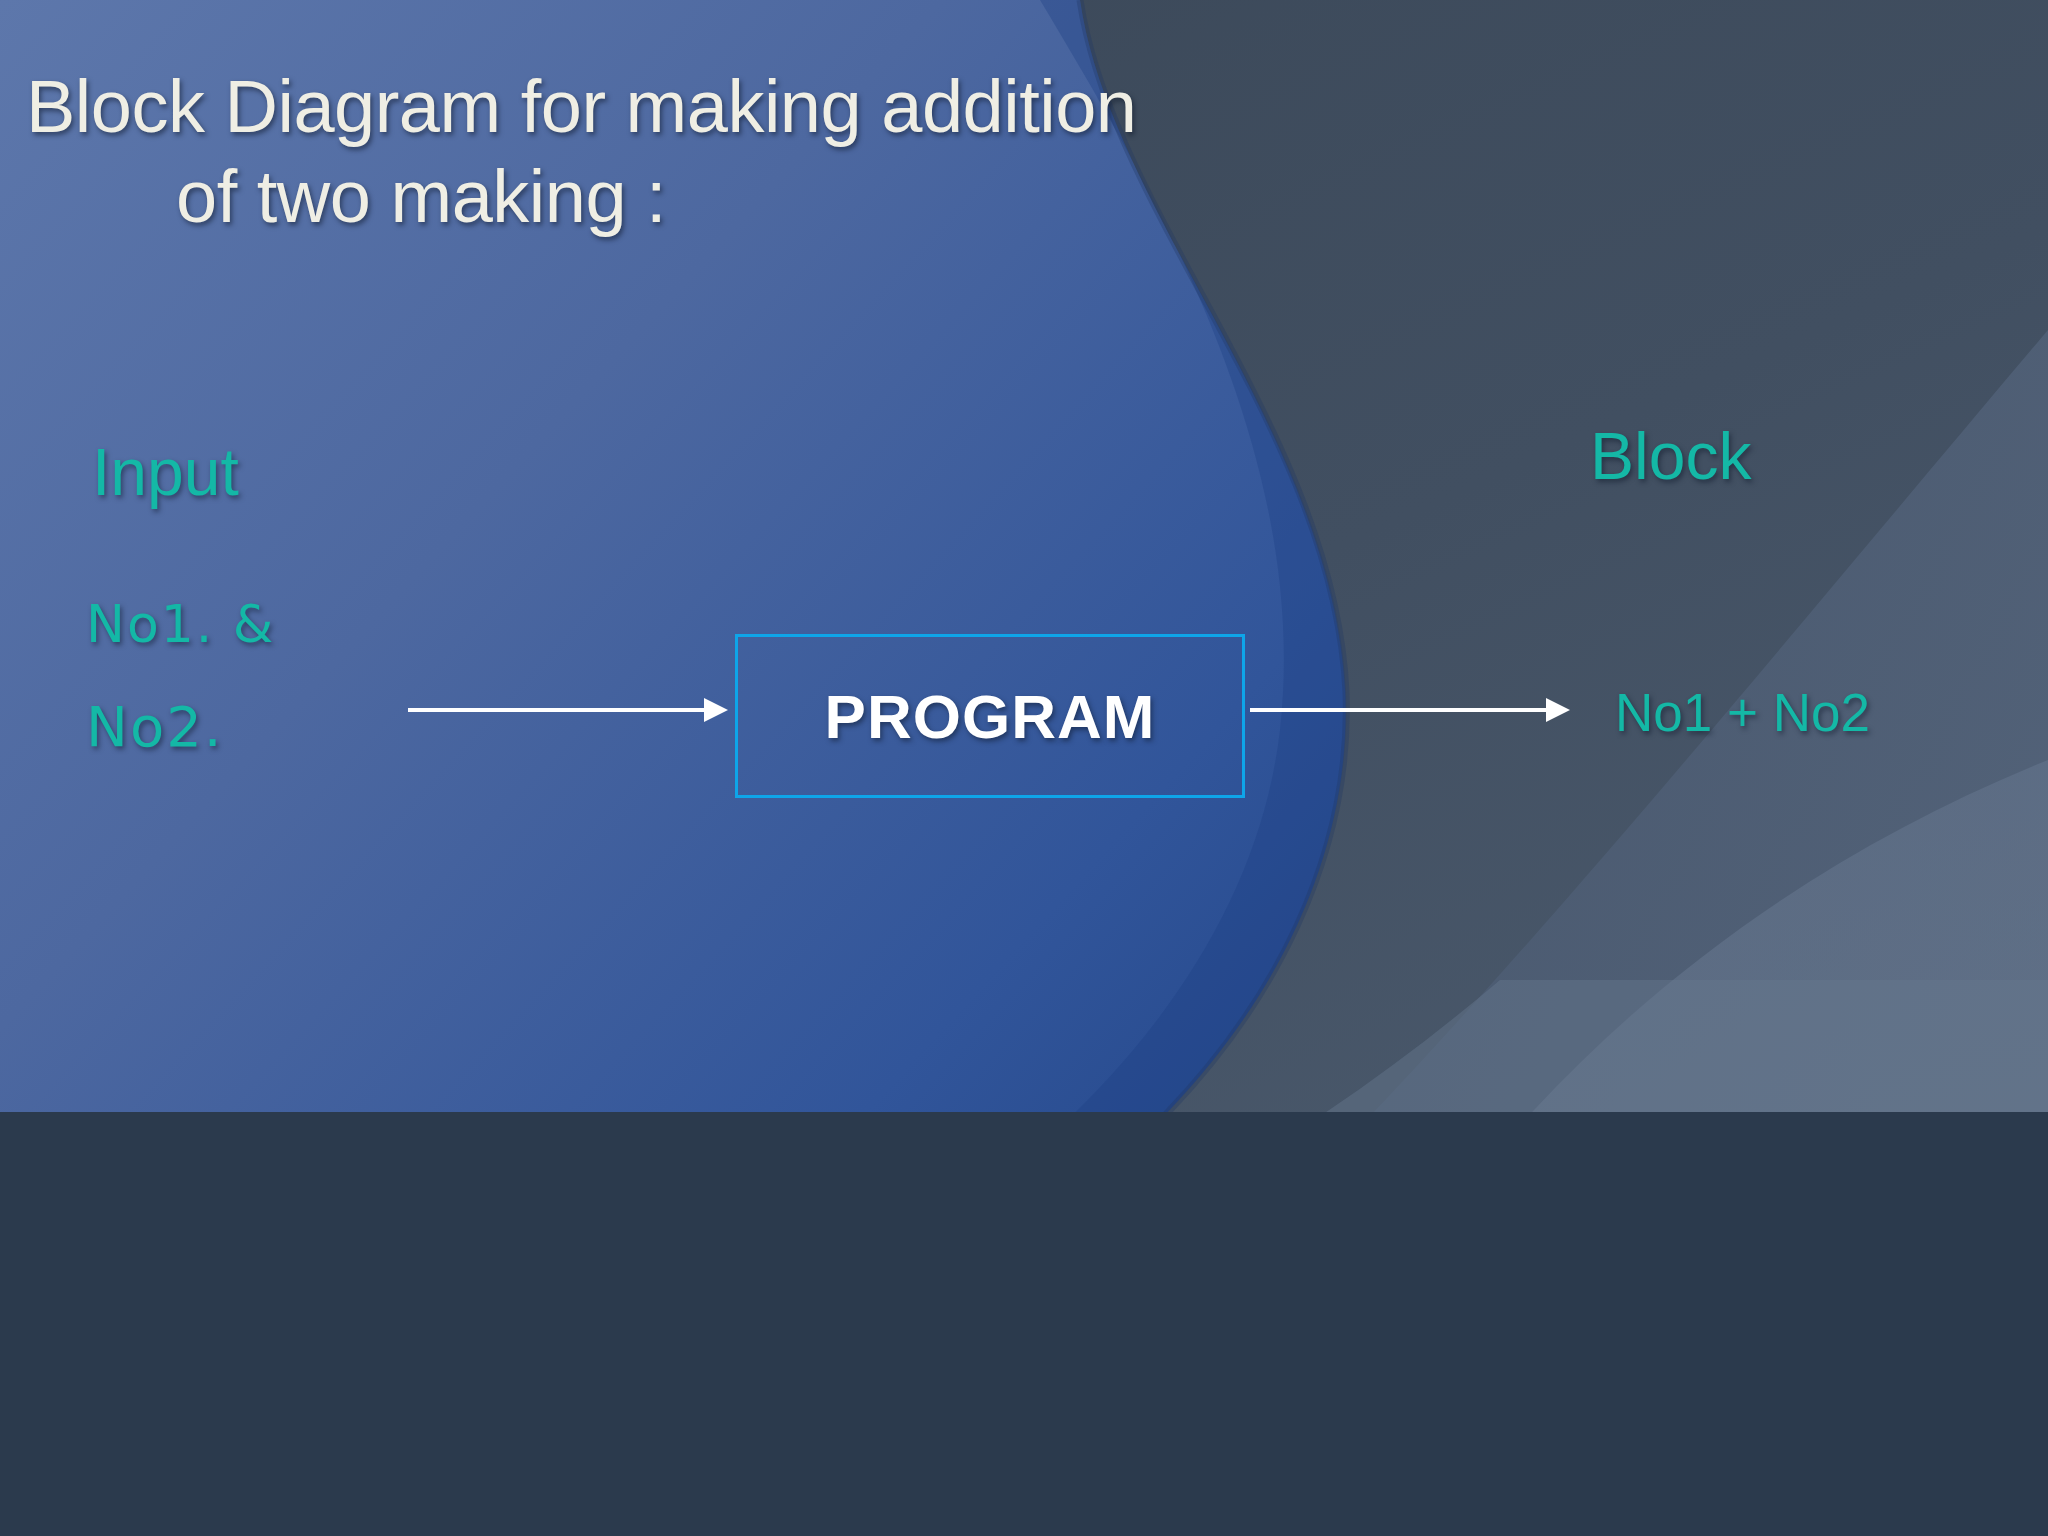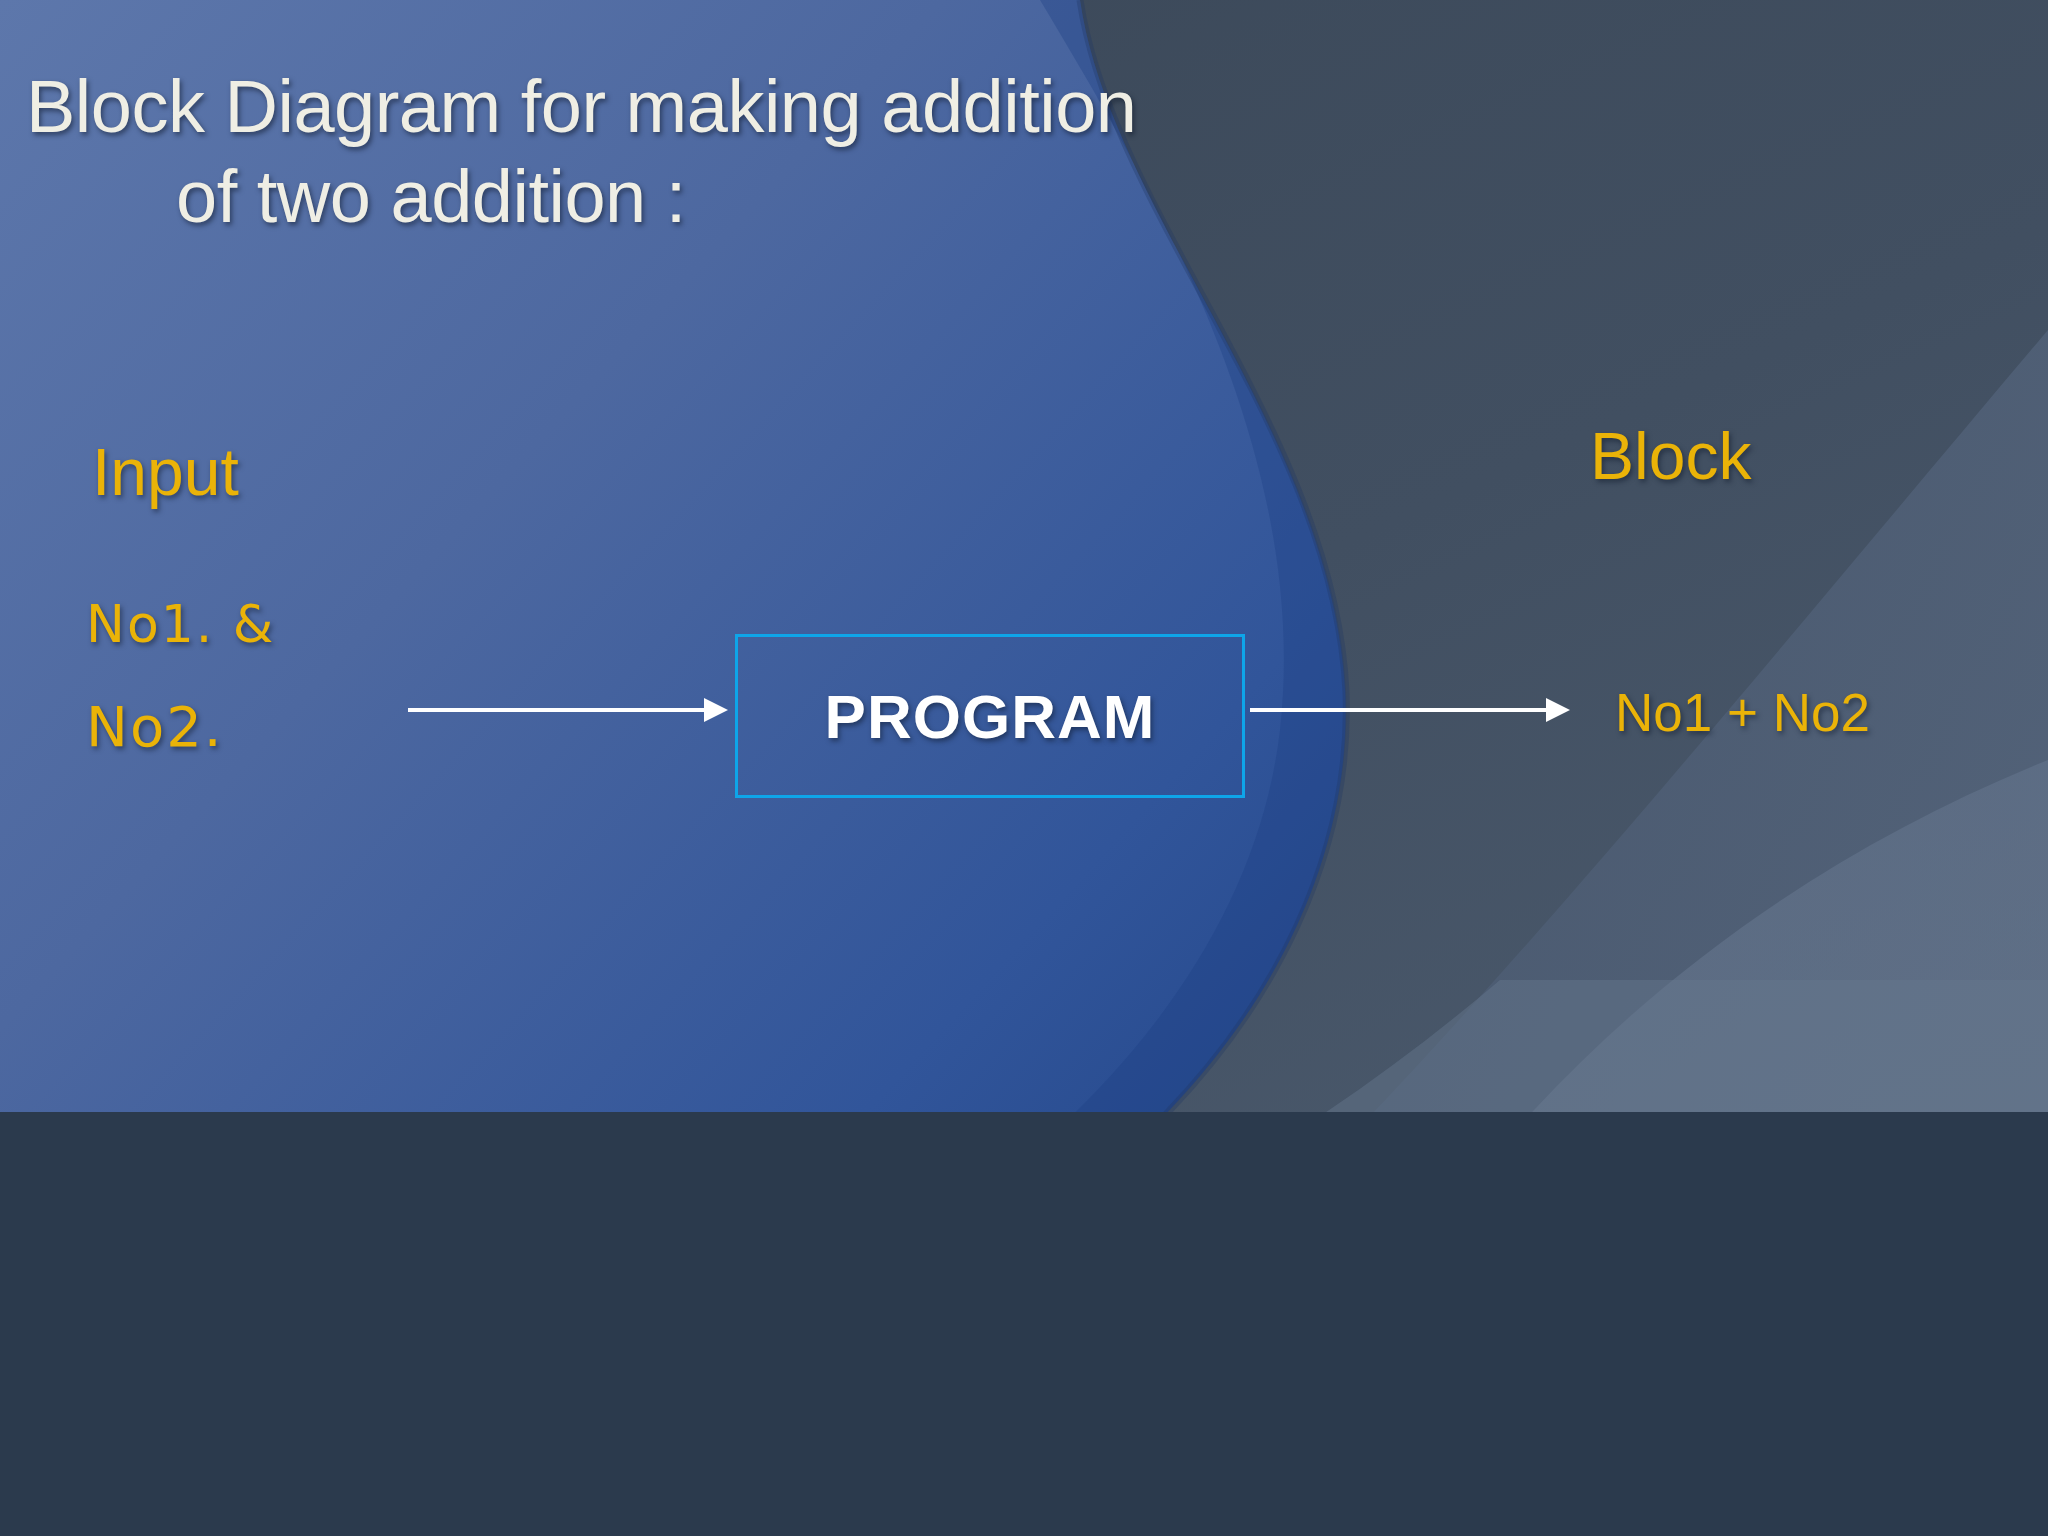--- a/index.html
+++ b/index.html
@@ -38,21 +38,21 @@
     text-shadow: 2px 3px 5px rgba(12,22,40,0.55);
   }
   #title .line2 {
     display: block;
     padding-left: 150px;
   }
 
   
   .lbl {
     position: absolute;
-    color: #eab308;
+    color: #14b8a6;
     white-space: nowrap;
     text-shadow: 2px 3px 5px rgba(12,22,40,0.5);
   }
   #input-label {
     left: 92px;
     top: 434px;
     font-size: 66px;
     font-weight: 400;
   }
   #output-label {
@@ -172,21 +172,21 @@
                L 2048 980 L 2048 1536 L 0 1536 Z" fill="#66778f" opacity="0.45"></path>
 
       <path d="M 1080 0 C 1112 215 1334 432 1346 692
                C 1358 1002 1058 1332 520 1432
                C 330 1464 150 1472 0 1470" fill="none" stroke="#223a63" stroke-width="7" opacity="0.35"></path>
     </svg>
   </div>
 
   <div id="title">
     <span>Block Diagram for making addition</span>
-    <span class="line2">of two addition :</span>
+    <span class="line2">of two making :</span>
   </div>
 
   <div class="lbl" id="input-label">Input</div>
 
   <div class="lbl" id="no1-label">No1.  &amp;</div>
 
   <div class="lbl" id="no2-label">No2.</div>
 
   <svg class="arrow-svg" id="arrow-in" width="320" height="40" viewBox="0 0 320 40">
     <line x1="0" y1="20" x2="300" y2="20" stroke="#ffffff" stroke-width="4"></line>

